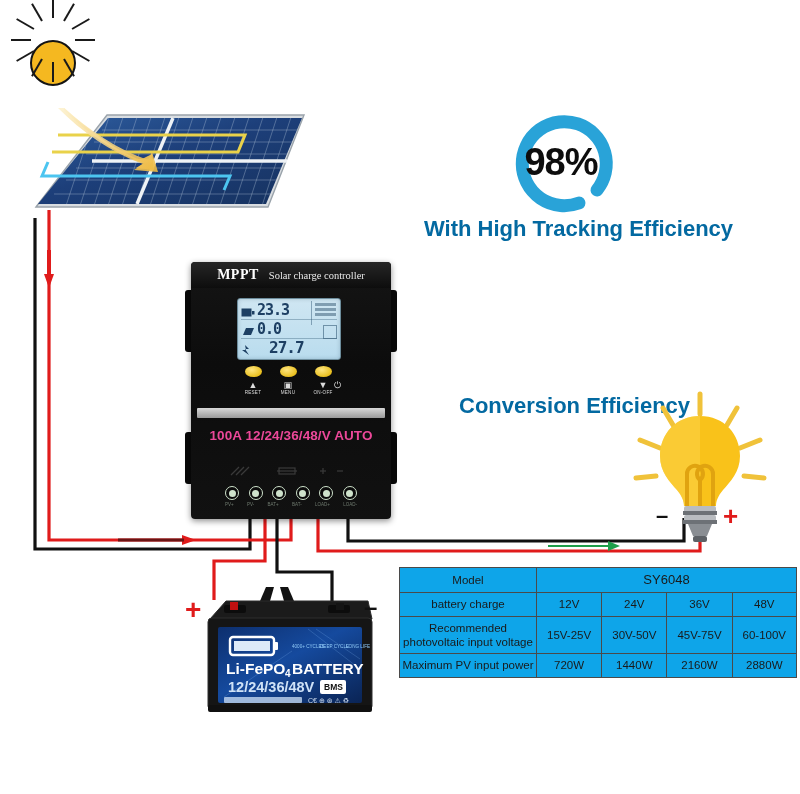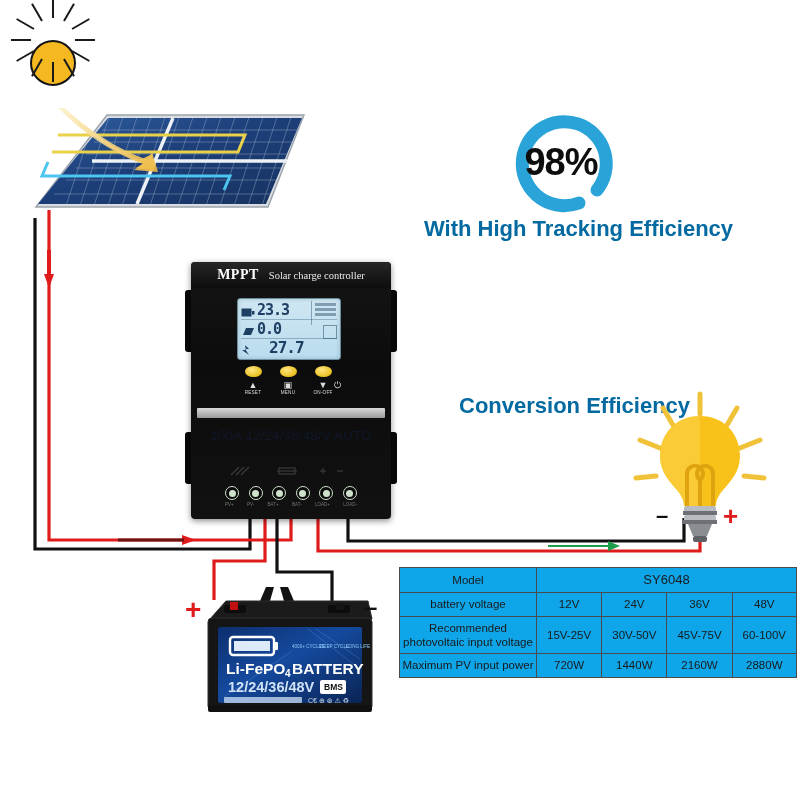--- a/index.html
+++ b/index.html
@@ -52,22 +52,22 @@
   .lcd-div{position:absolute;left:3px;right:3px;height:1px;background:rgba(40,80,110,.35);}
 
   .btns{position:absolute;left:46px;top:104px;width:104px;height:34px;}
   .btn-k{position:absolute;width:17px;height:11px;border-radius:50%;
          background:radial-gradient(ellipse at 40% 35%,#ffe680,#e9bf1f 70%,#b8930d);}
   .blabel{position:absolute;text-align:center;width:30px;color:#dcdcdc;}
   .bglyph{font-size:9px;line-height:9px;}
   .btxt{font-size:4.6px;line-height:6px;letter-spacing:.2px;}
   .strip{position:absolute;left:6px;right:6px;top:146px;height:10px;
          background:linear-gradient(180deg,#d8d8d8,#9a9a9a);border-radius:1px;}
-  .rating{position:absolute;left:0;right:0;top:166px;text-align:center;color:#0f172a;
-          font-size:13.5px;font-weight:normal;letter-spacing:.1px;}
+  .rating{position:absolute;left:0;right:0;top:166px;text-align:center;color:#ec4899;
+          font-size:13.5px;font-weight:bold;letter-spacing:.1px;}
   .term-icons{position:absolute;left:36px;top:203px;width:128px;height:12px;opacity:.22;}
   .terms{position:absolute;left:34px;top:222px;width:132px;height:18px;display:flex;
          justify-content:space-between;align-items:center;}
   .term{width:14px;height:14px;border-radius:50%;border:1.6px solid #cfe3cc;box-sizing:border-box;
         background:#0a0a0a;position:relative;}
   .term:after{content:"";position:absolute;left:50%;top:50%;width:7px;height:7px;margin:-3.5px 0 0 -3.5px;
         border-radius:50%;background:#cfe3cc;}
   .termtxt{position:absolute;left:34px;top:240px;width:132px;display:flex;justify-content:space-between;
         font-size:4.5px;color:#6f7a6f;}
 
@@ -384,21 +384,21 @@
   <div class="sign-plus" style="left:185px;top:596px;font-size:28px;color:#e01b1b">+</div>
   <div class="sign-minus" style="left:364px;top:595px;font-size:24px;color:#111">–</div>
 
   <table class="spec">
     <tbody>
         <tr>
       <td class="lbl">Model</td>
       <td colspan="4" style="font-size:13px">SY6048</td>
     </tr>
     <tr>
-      <td class="lbl">battery voltage</td>
+      <td class="lbl">battery charge</td>
       <td>12V</td>
       <td>24V</td>
       <td>36V</td>
       <td>48V</td>
     </tr>
     <tr>
       <td class="lbl">Recommended photovoltaic input voltage</td>
       <td>15V-25V</td>
       <td>30V-50V</td>
       <td>45V-75V</td>

